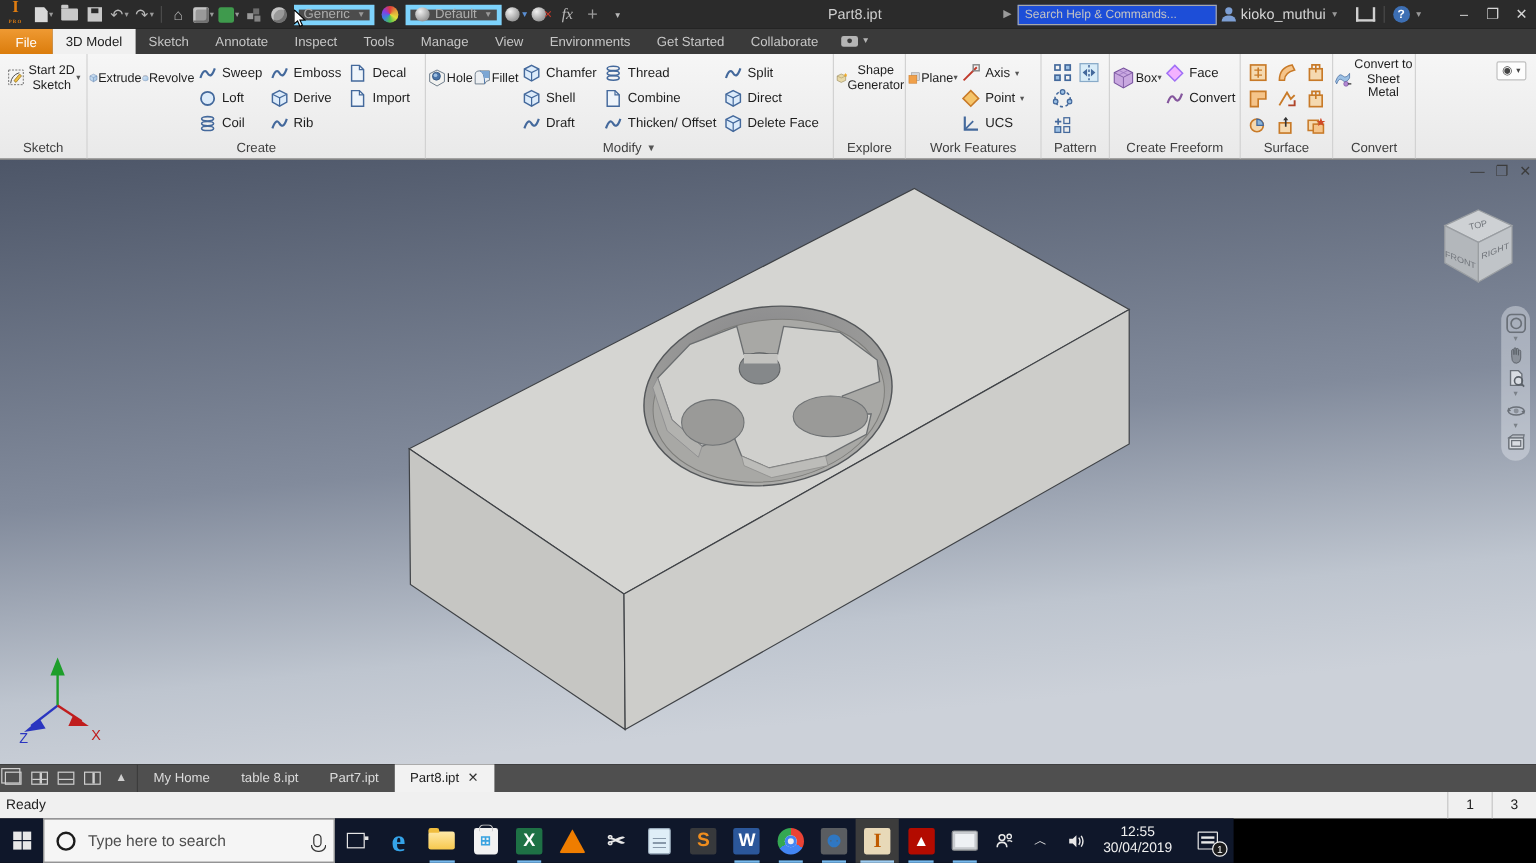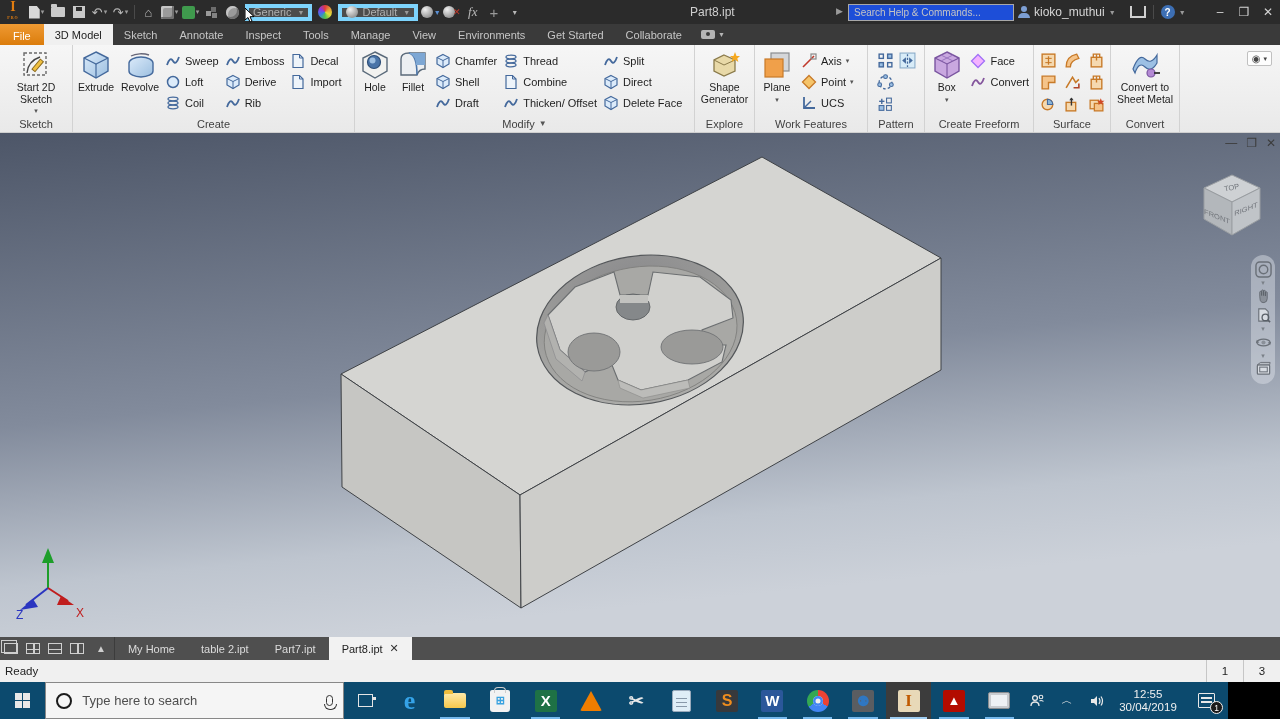--- a/index.html
+++ b/index.html
@@ -66,21 +66,21 @@
 
   
   .ribbon { position:absolute; top:45px; left:0; width:1280px; height:88px;
     background:linear-gradient(#f6f6f6,#e9e9e9); display:flex; z-index:40;
     border-bottom:1px solid #cfcfcf; }
   .panel { display:flex; flex-direction:column; border-right:1px solid #d2d2d2; flex:none; }
   .panel-body { flex:1; display:flex; align-items:flex-start; padding:3px 1px 0; }
   .panel-label { height:17px; font-size:11px; color:#3f3f3f; display:flex; align-items:center;
     justify-content:center; gap:4px; }
   .panel-label .dd { font-size:8px; color:#555; }
-  .bigbtn { width:44px; display:flex; flex-direction:column; align-items:center;
+  .bigbtn { width:44px; display:flex; flex-direction:row; align-items:center;
     font-size:10.5px; color:#1e1e1e; text-align:center; line-height:11.5px; padding-top:1px; }
   .bigbtn svg { width:32px; height:32px; margin-bottom:1px; }
   .bigbtn .dd { font-size:7px; color:#555; }
   .smallcol { display:flex; flex-direction:column; padding-top:2px; }
   .smallbtn { display:flex; align-items:center; gap:4px; height:21px; font-size:11px; color:#1e1e1e;
     padding:0 3px; white-space:nowrap; }
   .smallbtn svg { width:16px; height:16px; flex:none; }
   .smallbtn .dd { font-size:7px; color:#555; }
   .gridcol { display:grid; grid-template-columns:21px 21px; grid-auto-rows:21px; gap:1px; padding-top:2px; }
   .gridcol .cell { display:flex; align-items:center; justify-content:center; }
@@ -115,21 +115,21 @@
   .dtab .close-x { font-size:11px; color:#333; }
 
   
   .statusbar { position:absolute; top:660px; left:0; width:1280px; height:22px; background:#f0f0f0;
     display:flex; align-items:center; font-size:11.5px; color:#222; z-index:40; }
   .sb-msg { padding-left:5px; }
   .sb-cells { margin-left:auto; display:flex; height:100%; }
   .sb-cell { width:37px; border-left:1px solid #c6c6c6; display:flex; align-items:center; justify-content:center; }
 
   
-  .taskbar { position:absolute; top:682px; left:0; width:1228px; height:37px; background:#0c4a6e;
+  .taskbar { position:absolute; top:682px; left:0; width:1028px; height:37px; background:#0f172a;
     display:flex; align-items:stretch; z-index:60; }
   .start-btn { width:46px; display:flex; align-items:center; justify-content:center; }
   .win-logo { width:15px; height:15px; display:grid; grid-template-columns:7px 7px; grid-template-rows:7px 7px; gap:1px; }
   .win-logo i { background:#e8e8e8; }
   .tb-searchbox { width:302px; background:#f5f5f5; border:1px solid #888; display:flex; align-items:center;
     padding:0 10px; gap:10px; color:#4e4e4e; font-size:13px; }
   .cortana-ring { width:16px; height:16px; border:2.5px solid #1b1b1b; border-radius:50%; flex:none; }
   .mic { margin-left:auto; width:7px; height:11px; border:1.5px solid #333; border-radius:4px; position:relative; }
   .mic:after { content:""; position:absolute; left:-3px; top:8px; width:11px; height:5px;
     border:1.5px solid #333; border-top:none; border-radius:0 0 6px 6px; }
@@ -932,21 +932,21 @@
 
 <div class="tabstrip">
   <div class="ts-icons">
     <span class="ts-ic cascade"></span>
     <span class="ts-ic grid4"></span>
     <span class="ts-ic hsplit"></span>
     <span class="ts-ic vsplit"></span>
     <span class="ts-up">▲</span>
   </div>
   <div class="dtab">My Home</div>
-  <div class="dtab">table 2.ipt</div>
+  <div class="dtab">table 8.ipt</div>
   <div class="dtab">Part7.ipt</div>
   <div class="dtab active">
     <span>Part8.ipt</span>
     <span class="close-x">✕</span>
   </div>
 </div>
 
 <div class="statusbar">
   <span class="sb-msg">Ready</span>
   <div class="sb-cells">

